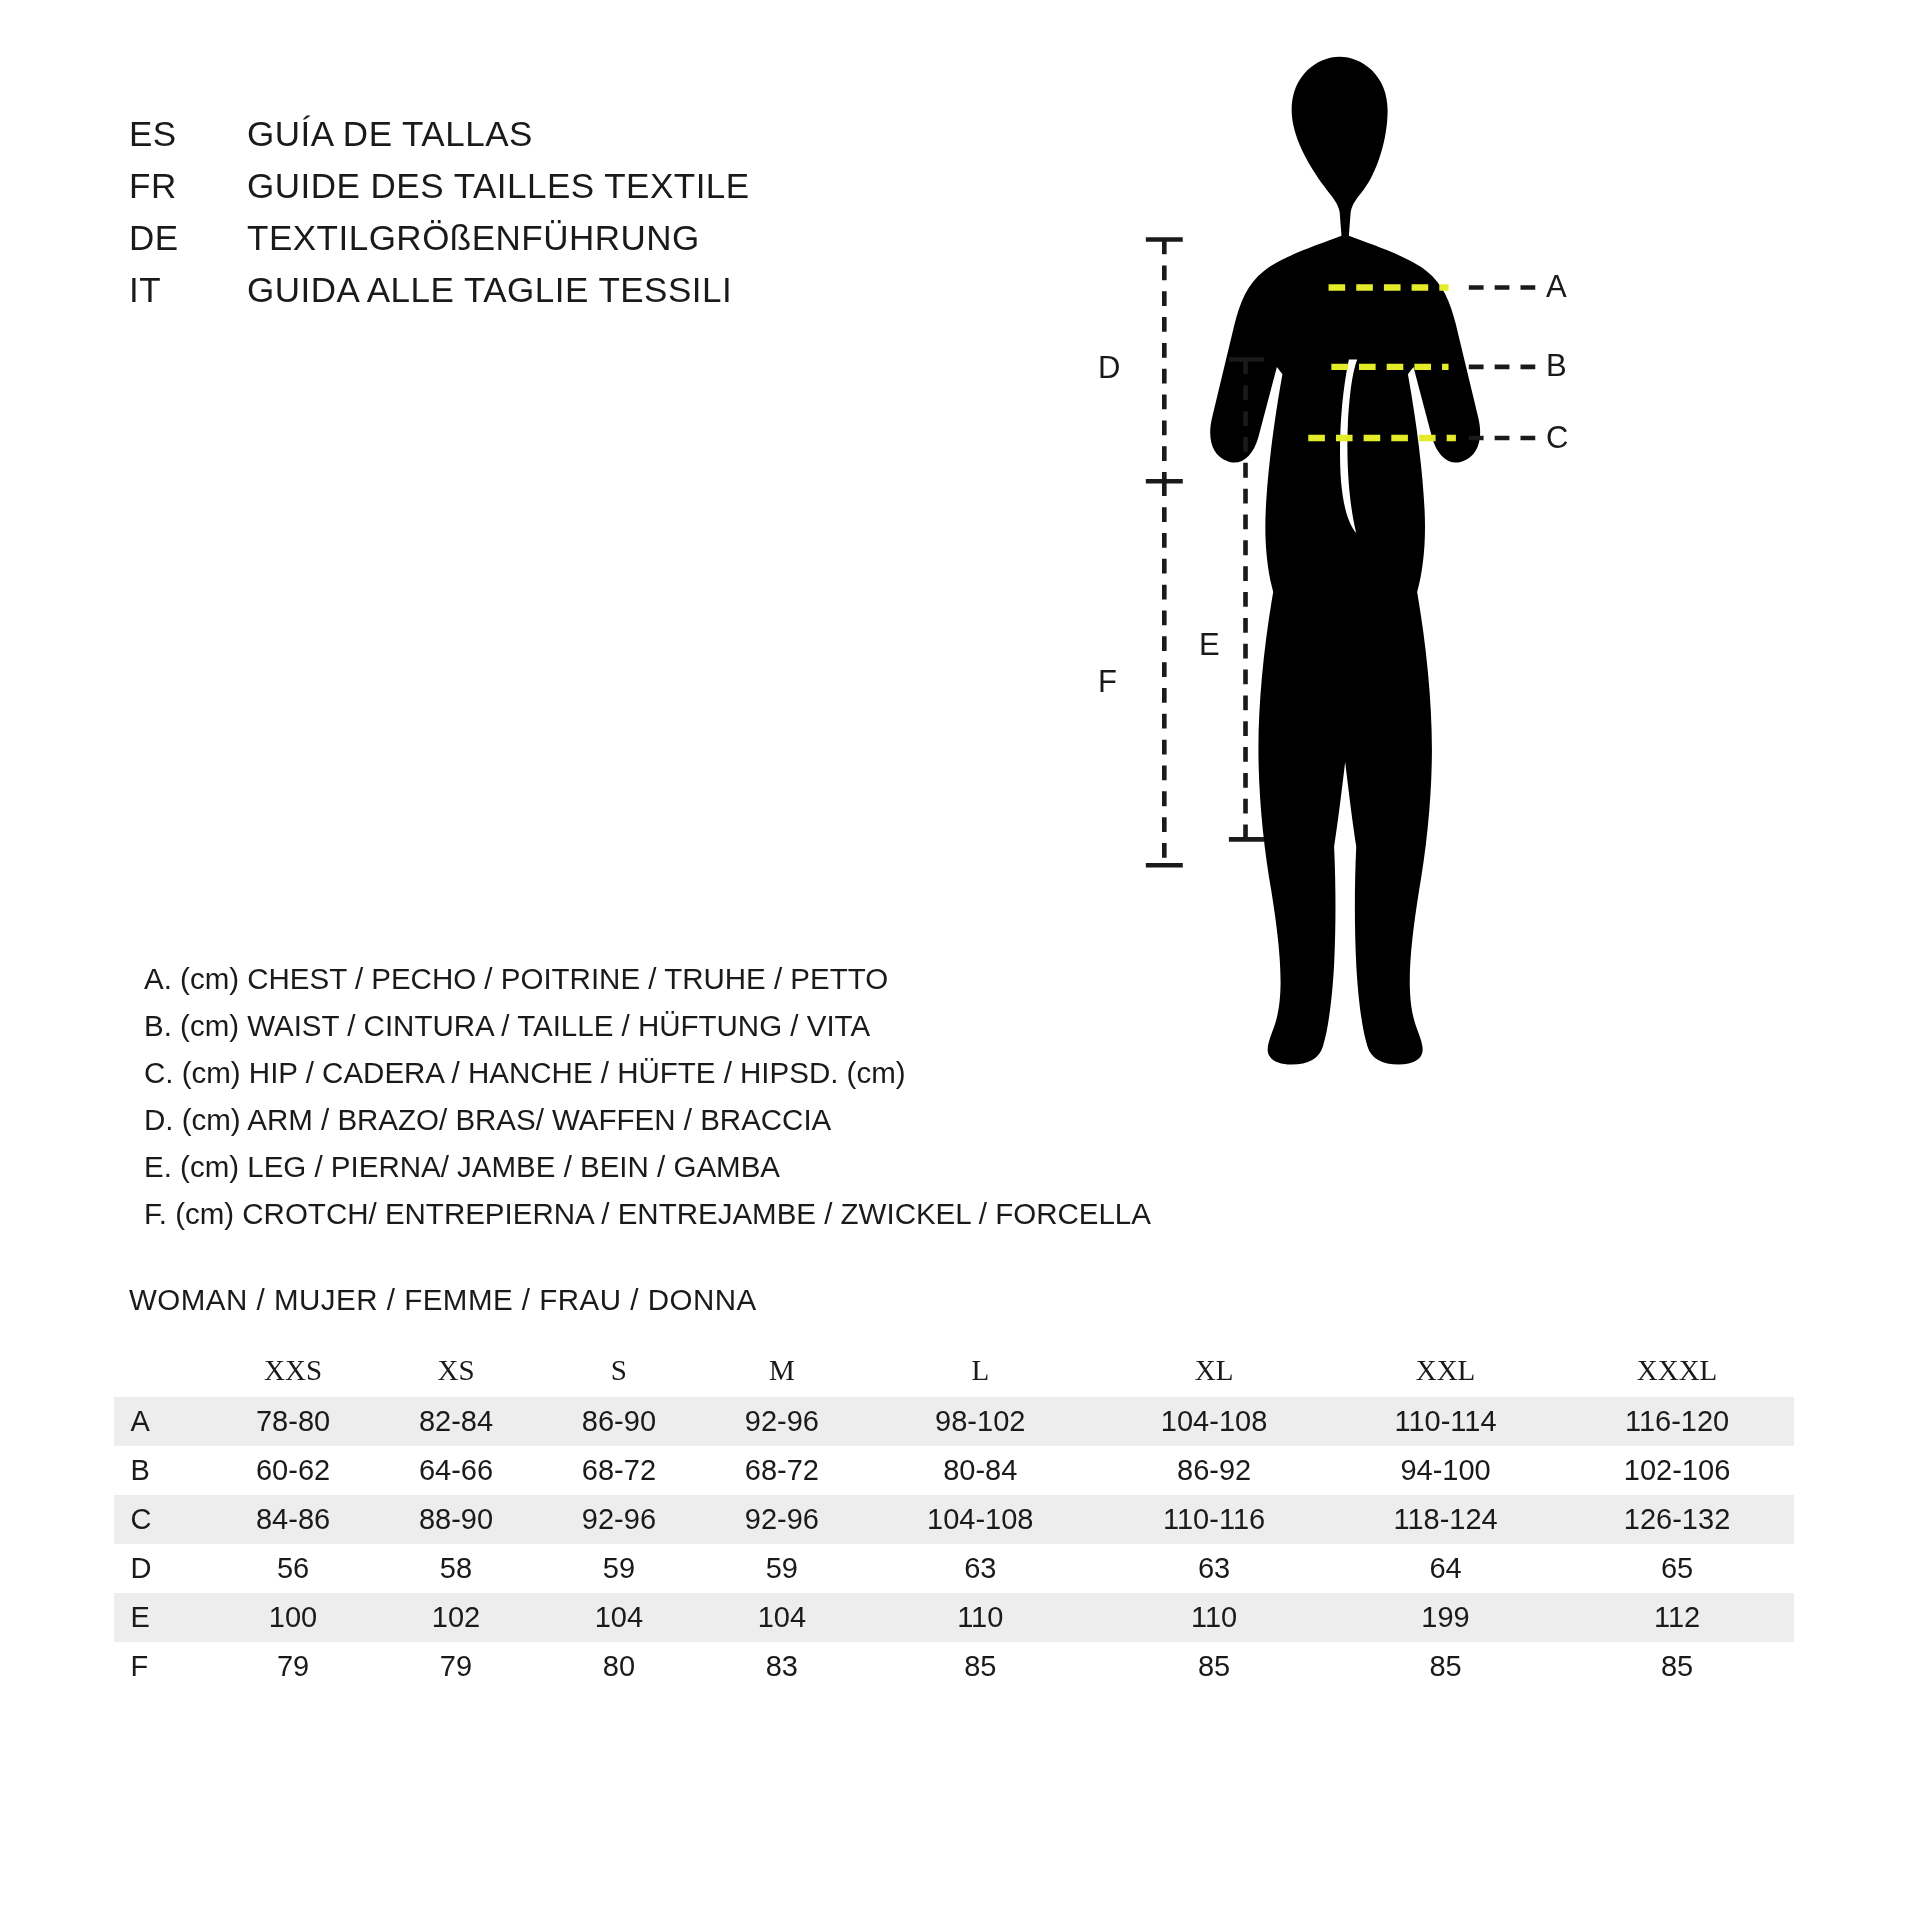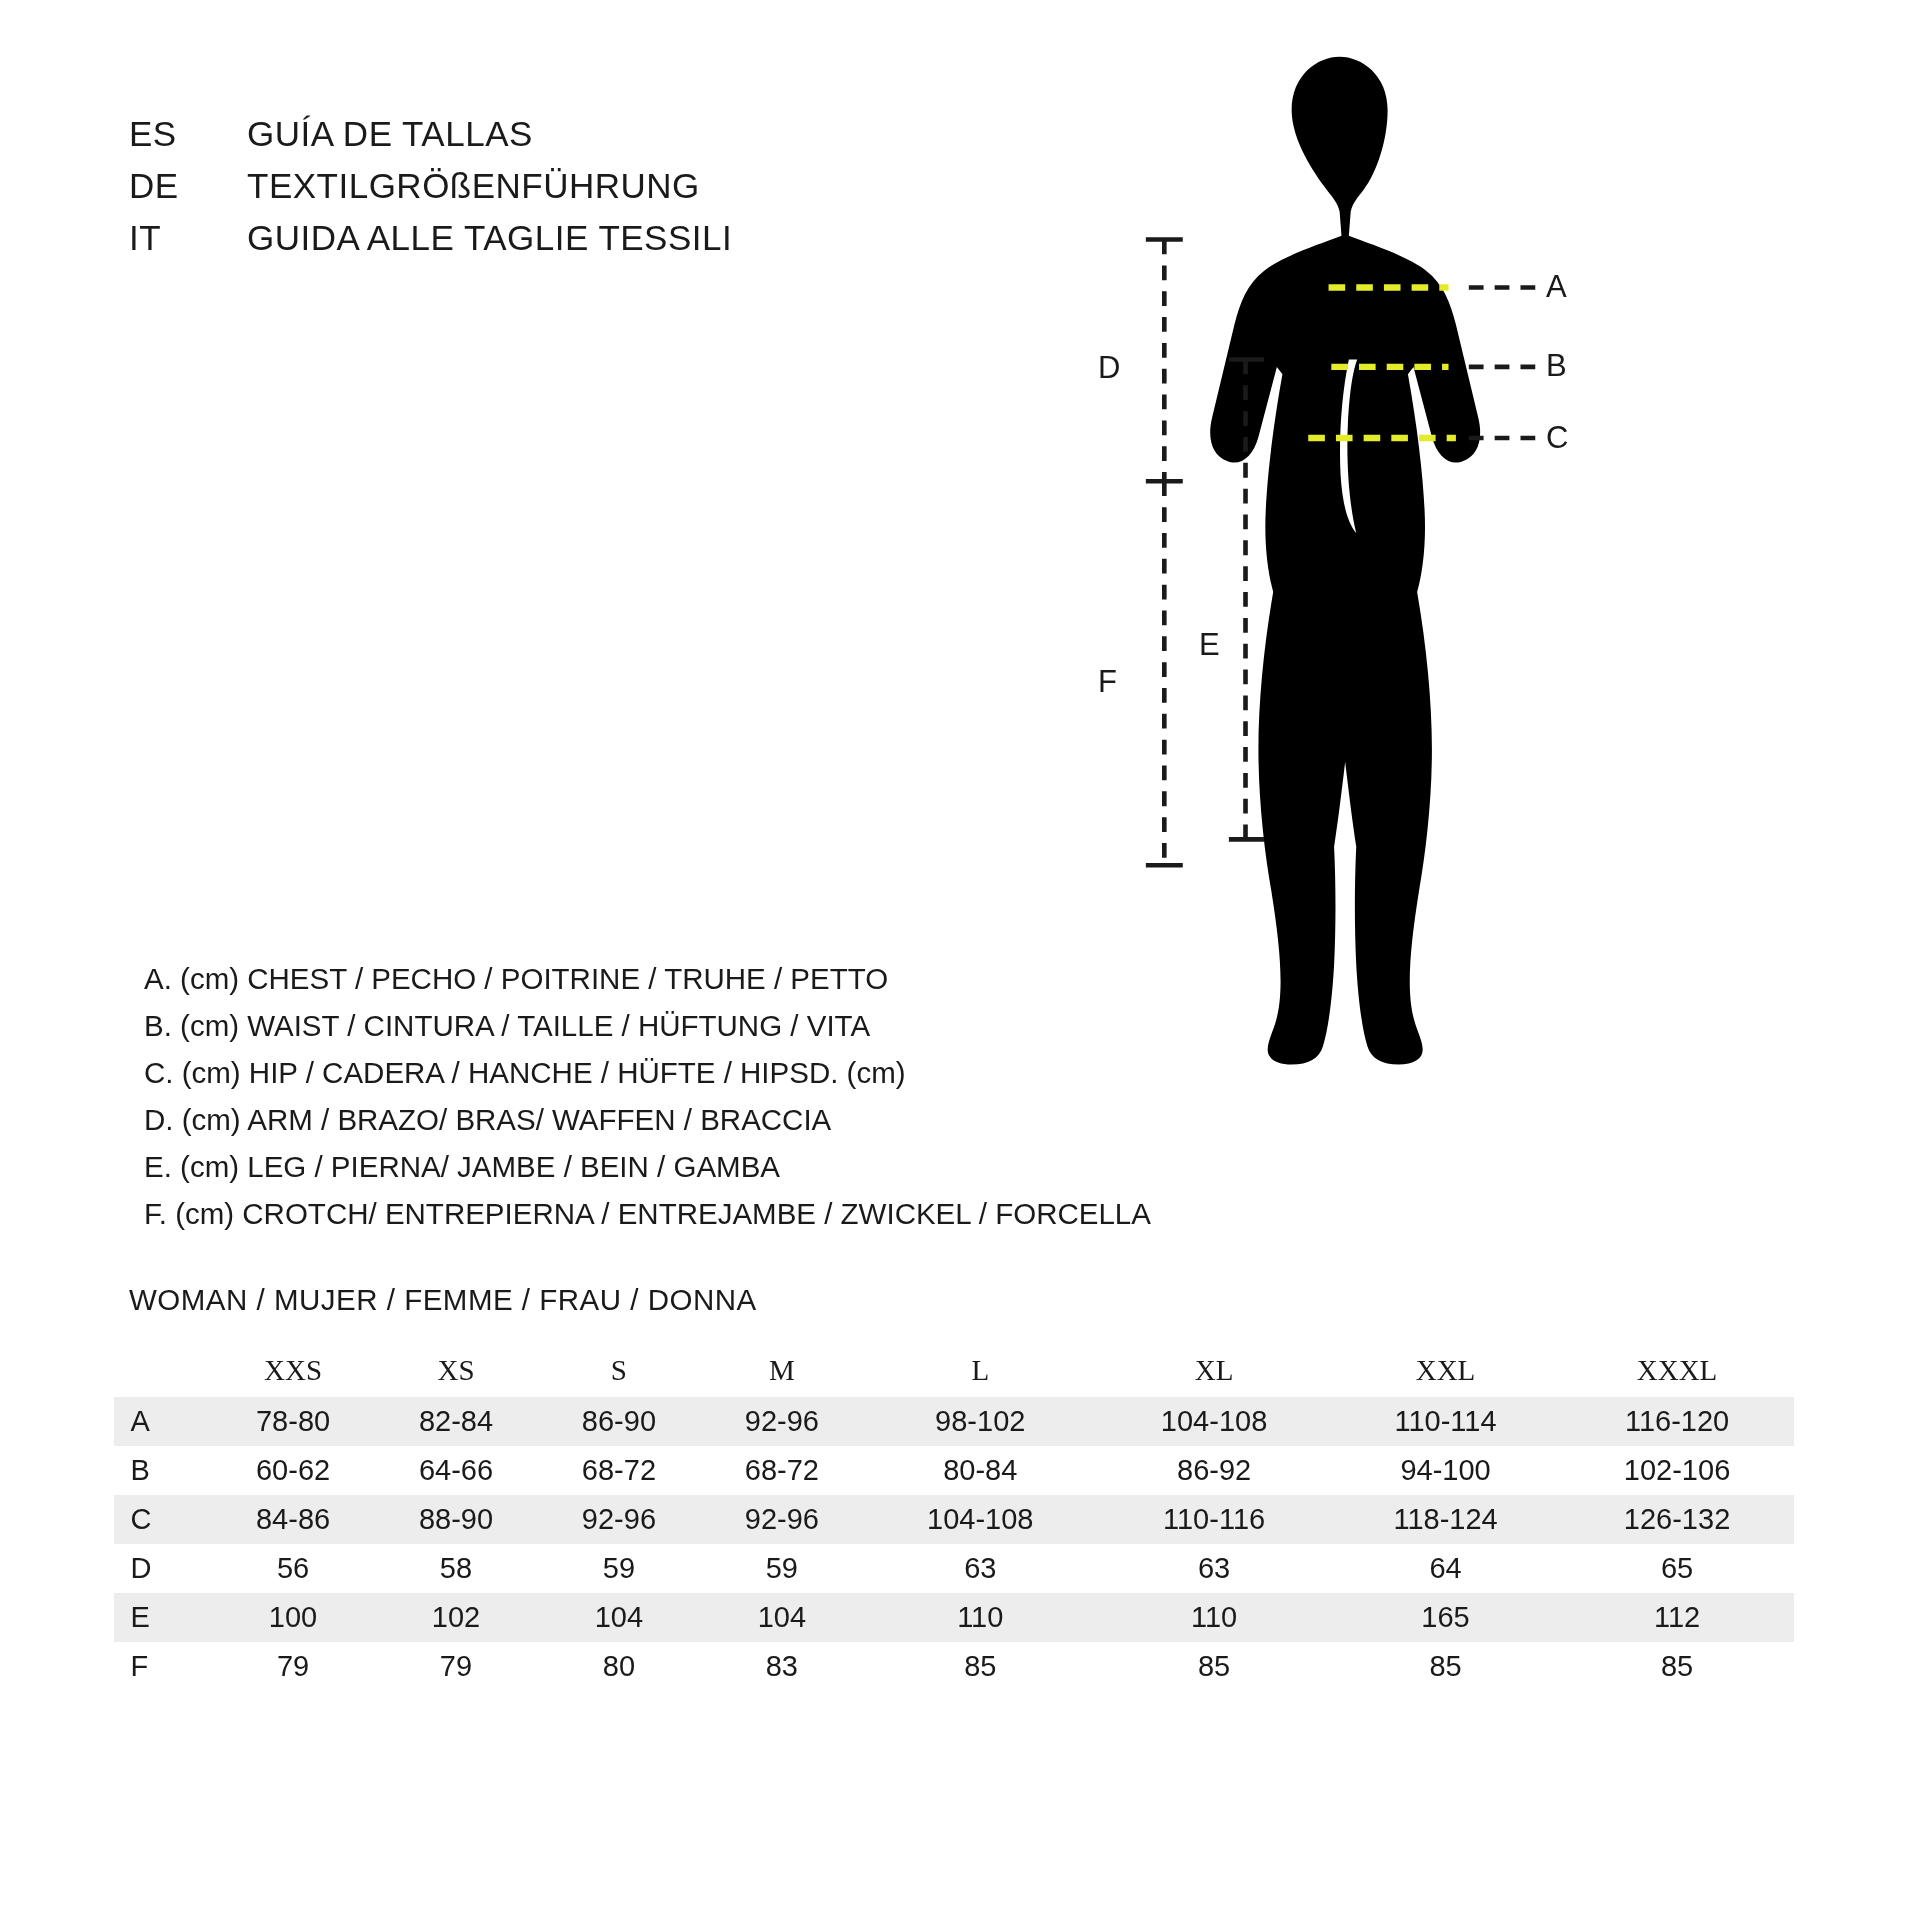--- a/index.html
+++ b/index.html
@@ -121,20 +121,24 @@
     color: #1a1a1a;
   }
 </style>
 </head>
 <body>
 
 <div id="lang-block">
   <div class="lang-row">
     <span class="lang-code">ES</span>
     <span class="lang-text">GUÍA DE TALLAS</span>
+  </div>
+  <div class="lang-row">
+    <span class="lang-code">FR</span>
+    <span class="lang-text">GUIDE DES TAILLES TEXTILE</span>
   </div>
   <div class="lang-row">
     <span class="lang-code">DE</span>
     <span class="lang-text">TEXTILGRÖßENFÜHRUNG</span>
   </div>
   <div class="lang-row">
     <span class="lang-code">IT</span>
     <span class="lang-text">GUIDA ALLE TAGLIE TESSILI</span>
   </div>
 </div>
@@ -307,21 +311,21 @@
     </tr>
 
     <tr class="shade">
       <td class="rowlabel">E</td>
       <td>100</td>
       <td>102</td>
       <td>104</td>
       <td>104</td>
       <td>110</td>
       <td>110</td>
-      <td>165</td>
+      <td>199</td>
       <td>112</td>
     </tr>
 
     <tr class="plain">
       <td class="rowlabel">F</td>
       <td>79</td>
       <td>79</td>
       <td>80</td>
       <td>83</td>
       <td>85</td>

